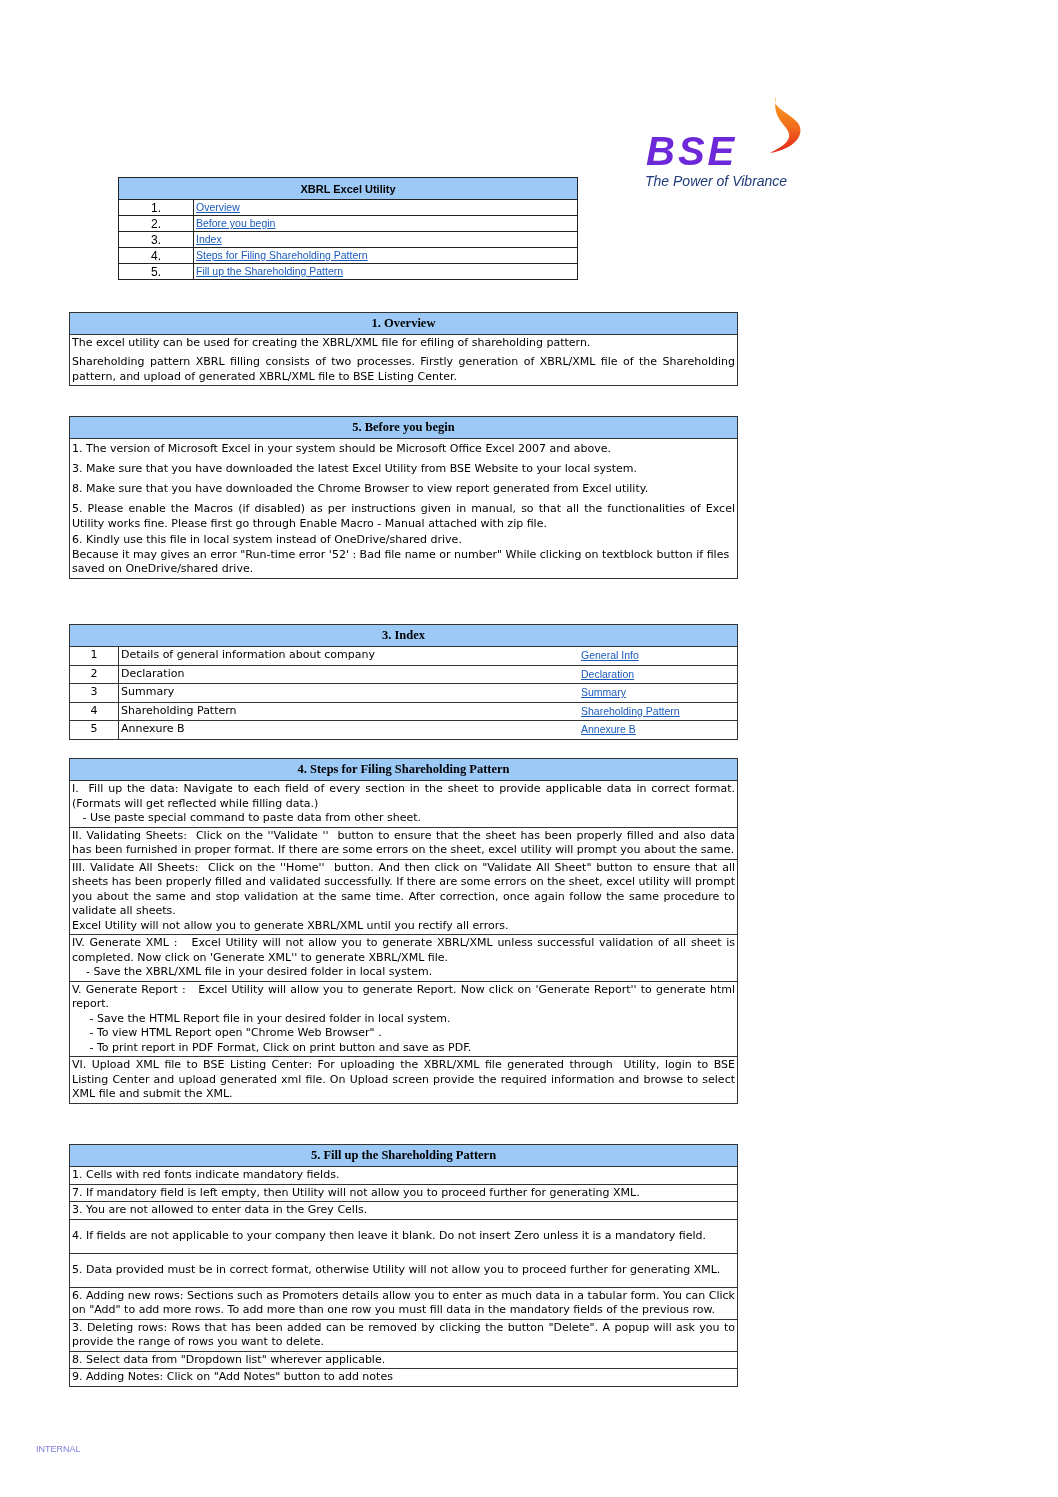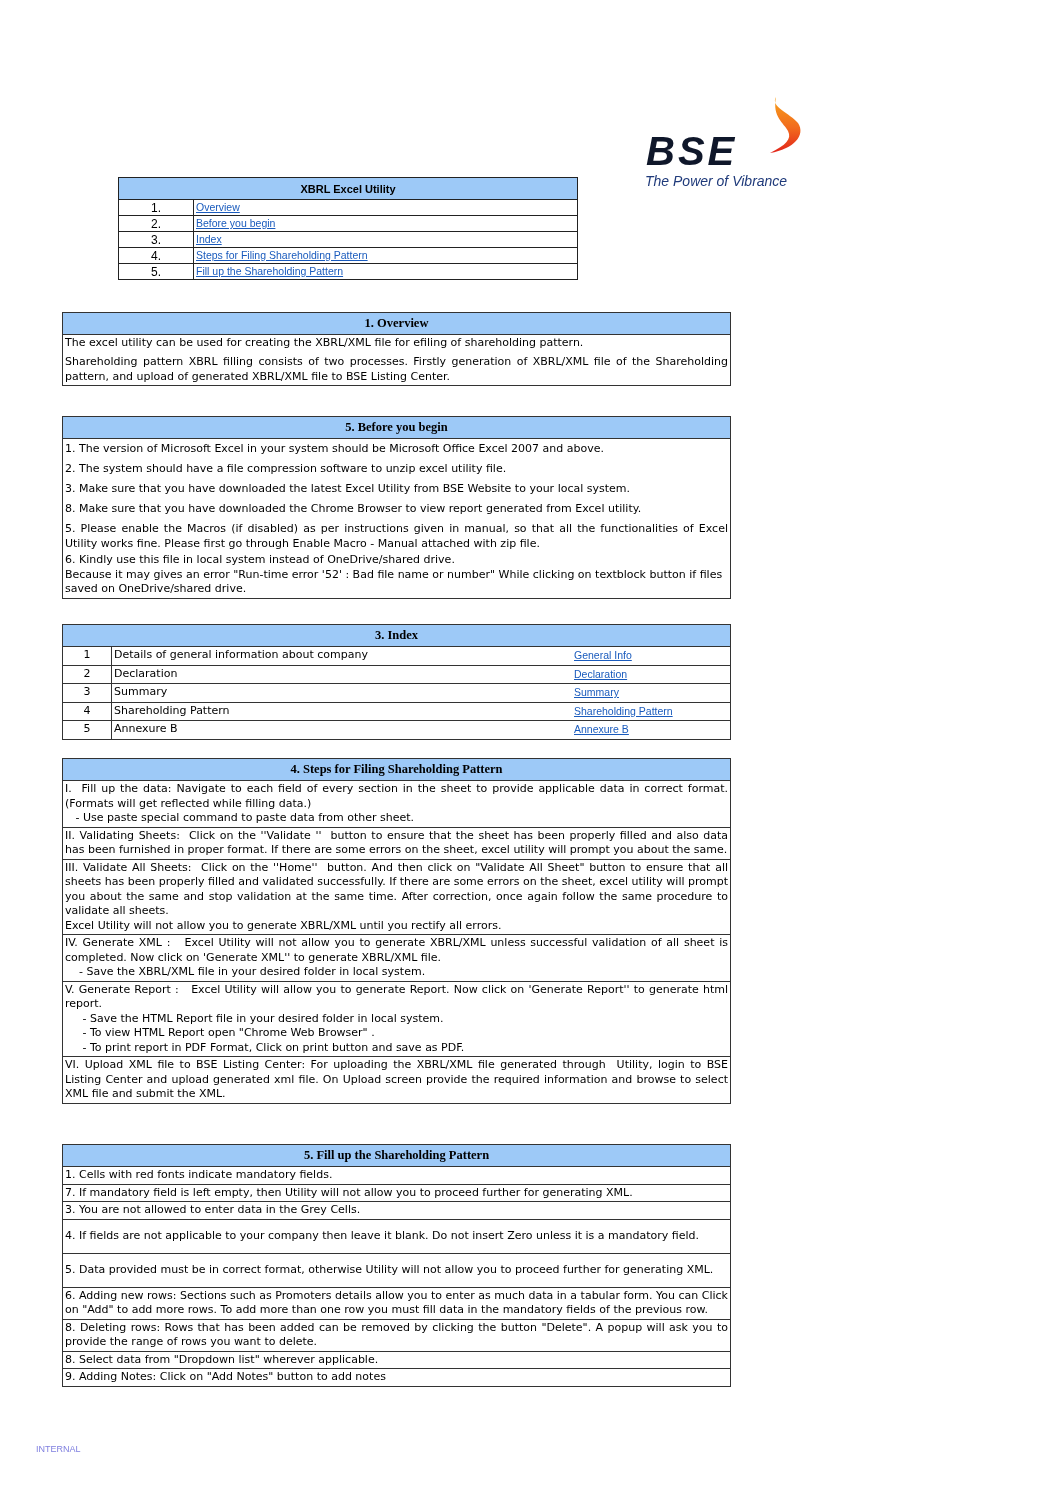--- a/index.html
+++ b/index.html
@@ -1,30 +1,30 @@
 <!DOCTYPE html>
 <html><head>
   <meta charset="utf-8">
   <style>
     html, body { margin:0; padding:0; background:#fff; }
     body { width:1058px; height:1497px; position:relative; font-family:"DejaVu Sans", sans-serif; color:#000; overflow:hidden; }
     .abs { position:absolute; }
     .logo { left:640px; top:95px; width:170px; height:90px; }
-    .logo .bse { position:absolute; left:6px; top:36px; font-family:"Liberation Sans", sans-serif; font-weight:bold; font-style:italic; font-size:40px; letter-spacing:3px; color:#0f172a; line-height:40px; }
+    .logo .bse { position:absolute; left:6px; top:36px; font-family:"Liberation Sans", sans-serif; font-weight:bold; font-style:italic; font-size:40px; letter-spacing:3px; color:#6d28d9; line-height:40px; }
     .logo .tag { position:absolute; left:5px; top:78px; font-family:"Liberation Sans", sans-serif; font-style:italic; font-size:14px; color:#1f3a7a; }
     .logo svg { position:absolute; left:128px; top:0; }
 
     table { border-collapse:collapse;border-radius:22px; }
     .toc { left:118px; top:177px; width:460px; }
     .toc td { border:1.5px solid #222; height:14px; padding:0 2px; font-size:11px; line-height:14px; }
     .toc .hdr { background:#9dc9f7; font-family:"Liberation Sans", sans-serif; font-weight:bold; font-size:11px; text-align:center; height:21px; }
     .toc .num { width:70px; text-align:center; font-family:"Liberation Sans", sans-serif; font-size:12px; }
     a.lnk { color:#1a5bbd; text-decoration:underline; font-family:"Liberation Sans", sans-serif; font-size:10.5px; cursor:pointer; }
 
-    .sec { left:62px; width:669px; }
+    .sec { left:69px; width:669px; }
     .sec td { border:1.5px solid #333; padding:1px 2px; font-size:11px; line-height:14.5px; text-align:justify; vertical-align:top; }
     .sec .hdr { background:#9dc9f7; font-family:"Liberation Serif", serif; font-weight:bold; font-size:12.5px; text-align:center; height:19px; vertical-align:middle; }
     .sec .bl { border-bottom:none; border-top:none; }
     .idx td.n { width:44px; text-align:center; }
     .idx td.l { width:154px; }
     .pre { white-space:pre-wrap;margin-top:16px; }
     .internal { left:36px; top:1444px; font-family:"Liberation Sans", sans-serif; font-size:9px; color:#7f7fdf; }
   </style>
 </head>
 <body>
@@ -88,23 +88,20 @@
 
 <table class="abs sec" style="top:416px;">
   <tbody>
       <tr>
         <td class="hdr">5.  Before you begin</td>
       </tr>
   <tr>
         <td class="bl" style="height:16px;padding-top:3px;">1. The version of Microsoft Excel in your system should be Microsoft Office Excel 2007 and above.</td>
       </tr>
   <tr>
-        <td class="bl" style="height:16px;padding-top:3px;">2. The system should have a file compression software to unzip excel utility file.</td>
-      </tr>
-  <tr>
         <td class="bl" style="height:16px;padding-top:3px;">3. Make sure that you have downloaded the latest Excel Utility from BSE Website to your local system.</td>
       </tr>
   <tr>
         <td class="bl" style="height:16px;padding-top:3px;">8. Make sure that you have downloaded the Chrome Browser to view report generated from Excel utility.</td>
       </tr>
   <tr>
         <td class="bl" style="padding-top:3px;">5. Please enable the Macros (if disabled) as per instructions given in manual, so that all the functionalities of  Excel Utility works fine. Please first go through Enable Macro - Manual attached with zip file.</td>
       </tr>
   <tr>
         <td class="pre" style="border-top:none;padding-top:1px;text-align:left;">6. Kindly use this file in local system instead of OneDrive/shared drive.
@@ -195,21 +192,21 @@
   <tr>
         <td style="height:31px;vertical-align:middle;">4. If fields are not applicable to your company then leave it blank. Do not insert Zero unless it is a mandatory field.</td>
       </tr>
   <tr>
         <td style="height:31px;vertical-align:middle;">5. Data provided must be in correct format, otherwise Utility will not allow you to proceed further for generating XML.</td>
       </tr>
   <tr>
         <td>6. Adding new rows: Sections such as Promoters details allow you to enter as much data in a tabular form. You can Click on  "Add" to add more rows. To add more than one row you must fill data in the mandatory fields of the previous row.</td>
       </tr>
   <tr>
-        <td>8. Deleting rows: Rows that has been added can be removed by clicking the button "Delete". A popup will ask you to provide the range of rows you want to delete.</td>
+        <td>3. Deleting rows: Rows that has been added can be removed by clicking the button "Delete". A popup will ask you to provide the range of rows you want to delete.</td>
       </tr>
   <tr>
         <td>8. Select data from "Dropdown list" wherever applicable.</td>
       </tr>
   <tr>
         <td>9. Adding Notes:  Click on "Add Notes" button to add notes</td>
       </tr>
 </tbody>
   </table>
 

